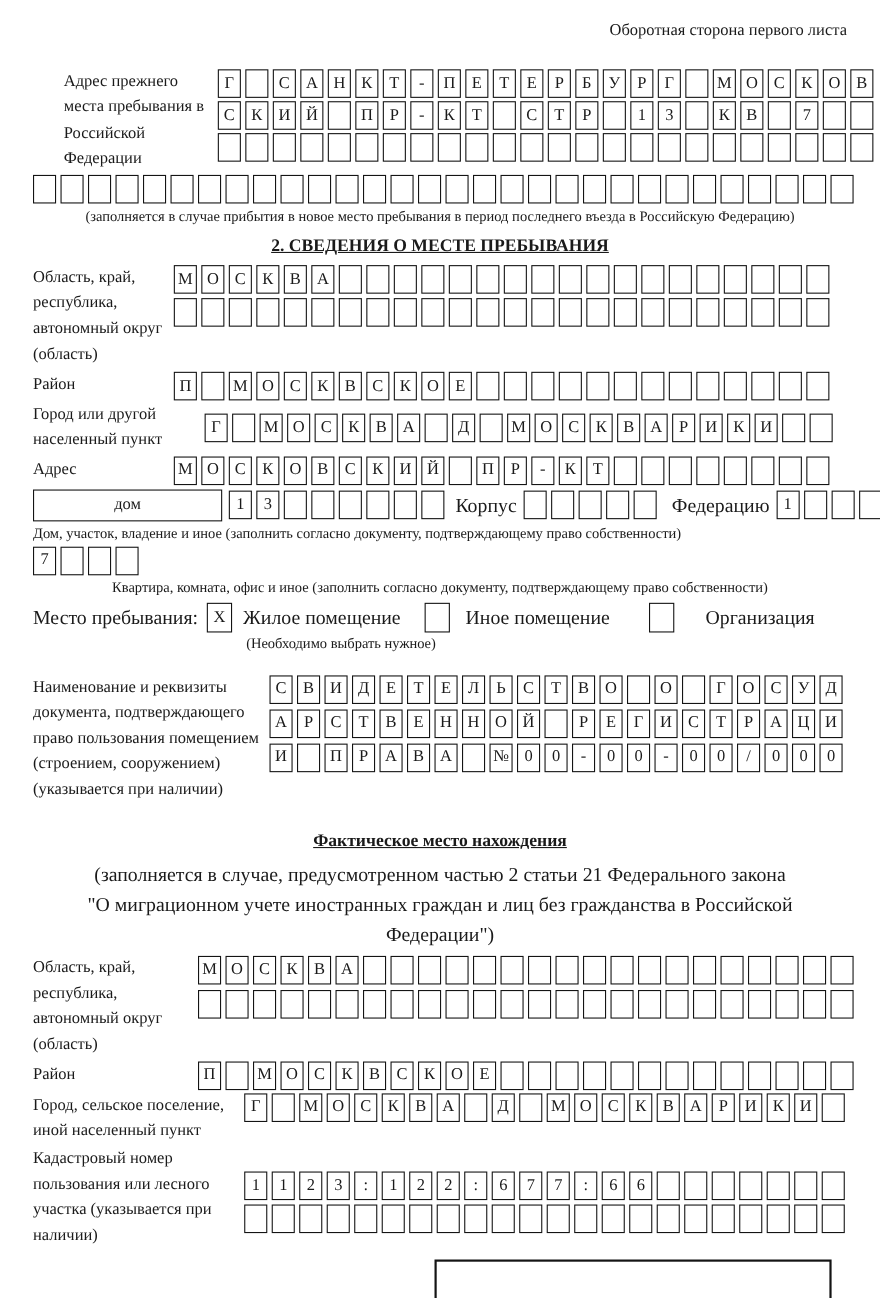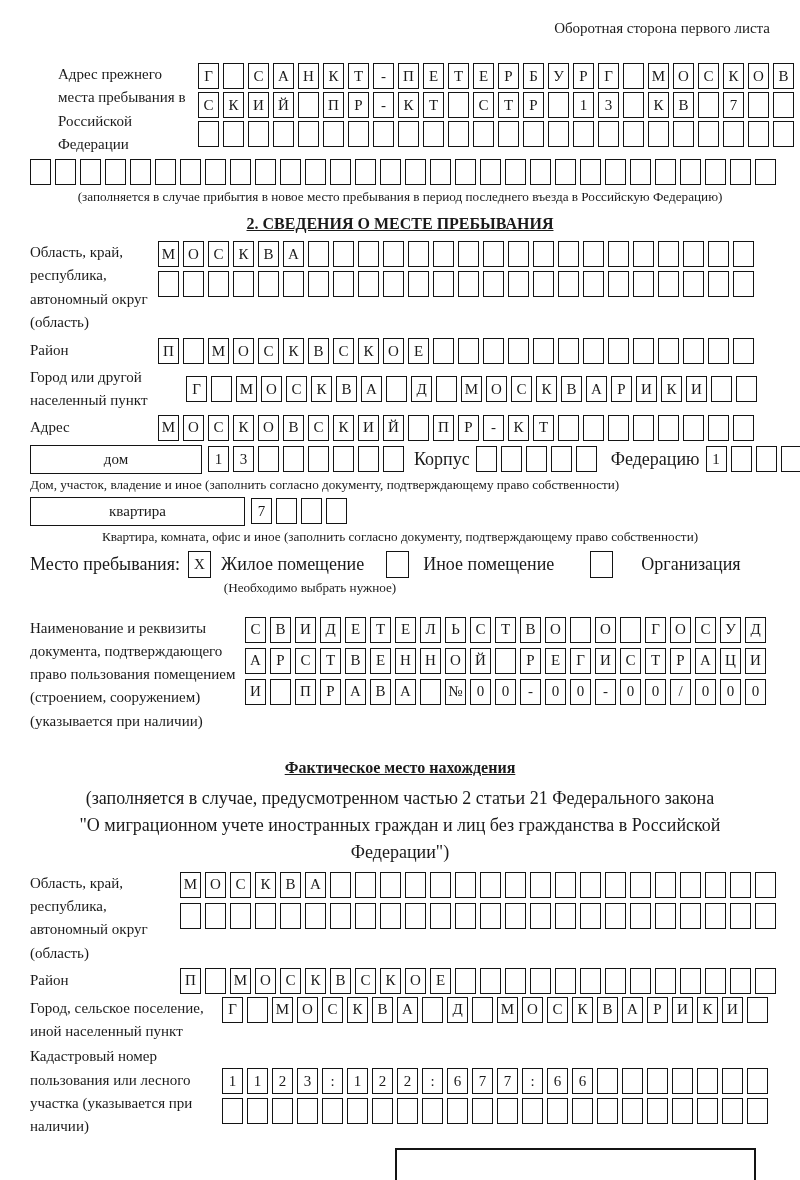--- a/index.html
+++ b/index.html
@@ -338,21 +338,20 @@
     <div class="cells">
         <span class="cell">1</span>
         <span class="cell"></span>
         <span class="cell"></span>
         <span class="cell"></span>
       </div>
   </div>
   <div class="small-note" style="text-align:left;margin-top:3px;">Дом, участок, владение и иное (заполнить согласно документу, подтверждающему право собственности)</div>
 
   <div class="formrow" style="align-items:center;margin-top:4px;gap:6px;">
-    <div class="widebox" style="width:215px;">квартира</div>
     <div class="cells">
         <span class="cell">7</span>
         <span class="cell"></span>
         <span class="cell"></span>
         <span class="cell"></span>
       </div>
   </div>
   <div class="small-note" style="text-align:center;margin-top:3px;">Квартира, комната, офис и иное (заполнить согласно документу, подтверждающему право собственности)</div>
 
   <div class="formrow" style="align-items:center;margin-top:6px;text-align:right;">

